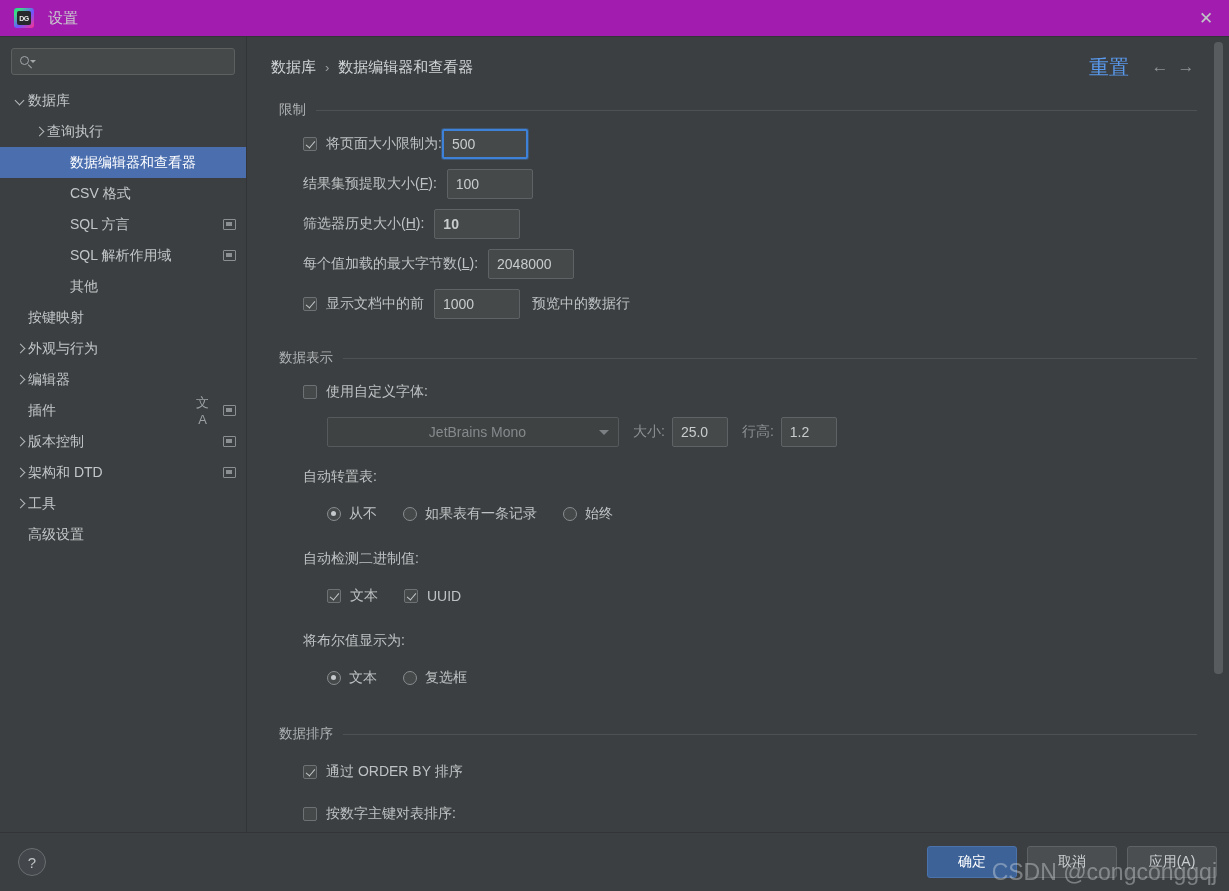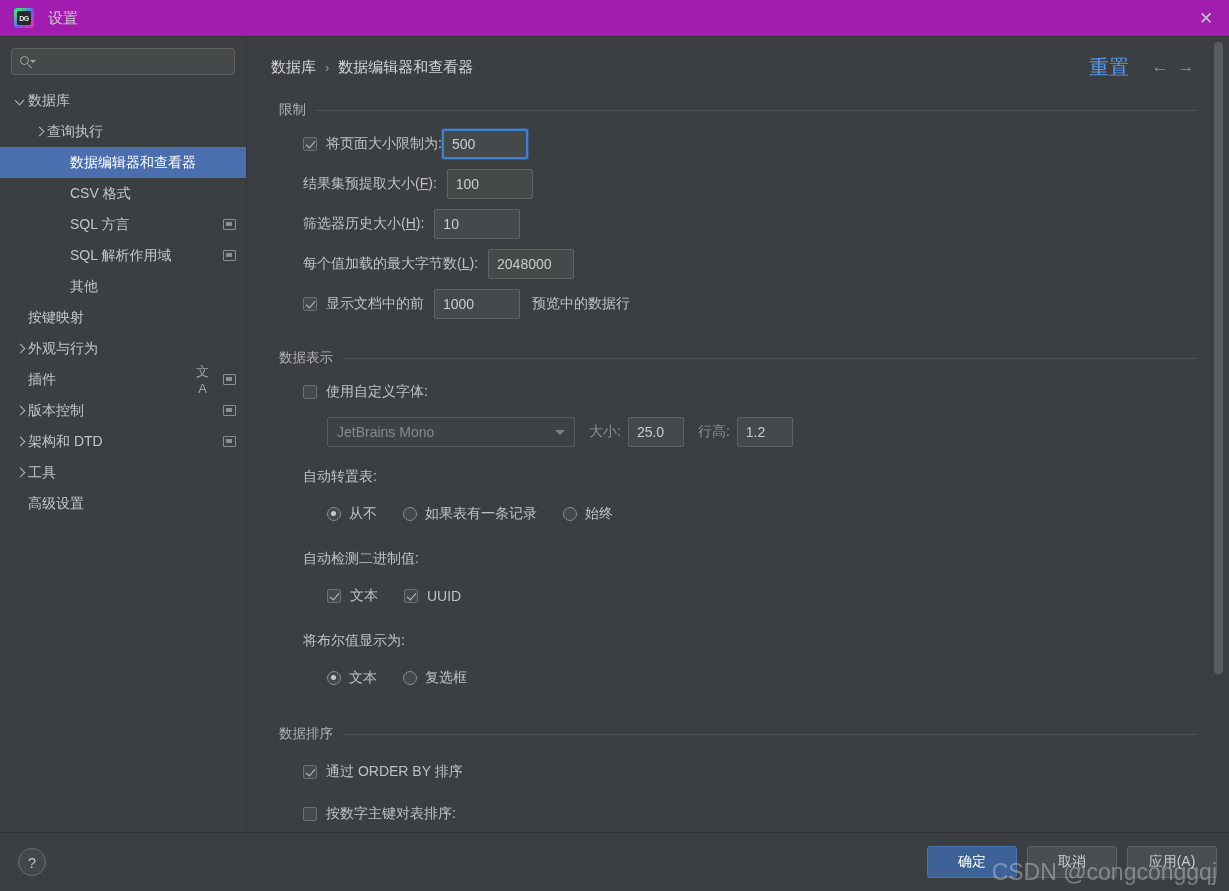--- a/index.html
+++ b/index.html
@@ -290,29 +290,30 @@
     position: absolute; left: 3.3px; top: 3.3px;
     width: 5px; height: 5px;
     border-radius: 50%;
     background: #c6c9cb;
   }
   .opt { display: flex; align-items: center; margin-right: 26px; }
   .opt .otxt { font-size: 14px; color: #bfc2c4; white-space: nowrap; }
 
   
   .combo {
-    width: 248px; height: 30px;
+    width: 292px; height: 30px;
     background: #3f4243;
     border: 1px solid #565a5c;
     border-radius: 2px;
     display: flex; align-items: center;
     padding-left: 9px;
     color: #86898c;
     font-size: 14px;
     position: relative;
+    justify-content: center;
   }
   .combo .arrow-d {
     position: absolute; right: 9px; top: 12px;
     width: 0; height: 0;
     border-left: 5px solid transparent;
     border-right: 5px solid transparent;
     border-top: 5px solid #7c8083;
   }
 
   
@@ -441,20 +442,25 @@
             <span class="arrow"></span>
             <span class="lbl">按键映射</span>
             <span class="spacer"></span>
           </div>
           <div class="tree-row lvl0">
             <span class="arrow right"></span>
             <span class="lbl">外观与行为</span>
             <span class="spacer"></span>
           </div>
           <div class="tree-row lvl0">
+            <span class="arrow right"></span>
+            <span class="lbl">编辑器</span>
+            <span class="spacer"></span>
+          </div>
+          <div class="tree-row lvl0">
             <span class="arrow"></span>
             <span class="lbl">插件</span>
             <span class="spacer"></span>
             <span class="icon-translate">文A</span>
             <span class="badge-scope"></span>
           </div>
           <div class="tree-row lvl0">
             <span class="arrow right"></span>
             <span class="lbl">版本控制</span>
             <span class="spacer"></span>
@@ -507,21 +513,21 @@
           <span class="lbl-t">
             <span>结果集预提取大小(</span><u>F</u><span>):</span>
           </span>
           <input class="field w86" style="margin-left: 10px;" type="text" value="100">
         </div>
 
         <div class="row indent1">
           <span class="lbl-t">
             <span>筛选器历史大小(</span><u>H</u><span>):</span>
           </span>
-          <input class="field w86" style="margin-left: 10px;" type="text" value="10">
+          <input class="field w86" style="margin-left: 10px; font-weight: bold;" type="text" value="10">
         </div>
 
         <div class="row indent1">
           <span class="lbl-t">
             <span>每个值加载的最大字节数(</span><u>L</u><span>):</span>
           </span>
           <input class="field w86" style="margin-left: 10px;" type="text" value="2048000">
         </div>
 
         <div class="row indent1">

